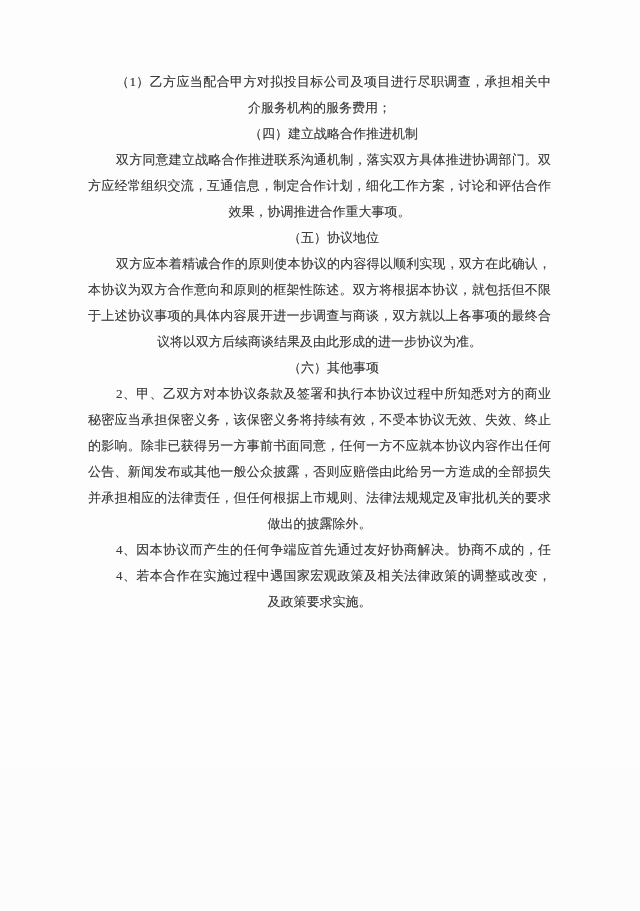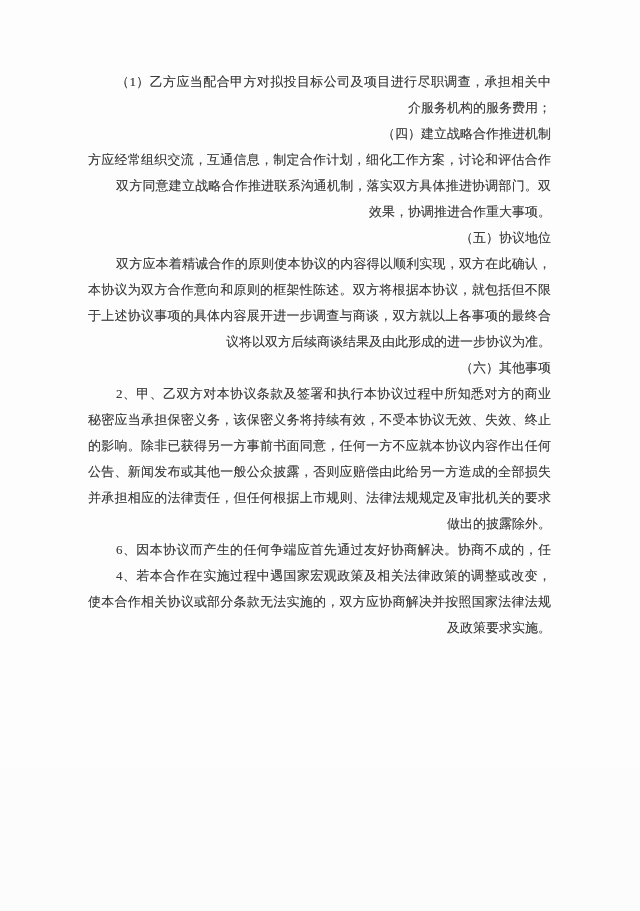--- a/index.html
+++ b/index.html
@@ -22,21 +22,21 @@
     width: 463px;
     font-size: 13px;
     line-height: 26px;
     color: #3d3d3d;
     text-shadow: 0 0 0.5px rgba(80,80,80,0.55);
   }
   .block { margin: 0; padding: 0; }
   .line {
     height: 26px;
     overflow: hidden;
-    text-align: right;
+    text-align: center;
   }
   .line.indent { text-indent: 28px; }
   .line.fill {
     text-align: justify;
     text-align-last: justify;
     text-justify: inter-character;
   }
   .page-number {
     position: absolute;
     left: 88px;
@@ -54,22 +54,22 @@
 <div class="page">
   <div class="doc">
       <div class="block paragraph">
         <div class="line indent fill">（1）乙方应当配合甲方对拟投目标公司及项目进行尽职调查，承担相关中</div>
         <div class="line">介服务机构的服务费用；</div>
       </div>
       <div class="block heading">
         <div class="line indent">（四）建立战略合作推进机制</div>
       </div>
       <div class="block paragraph">
+        <div class="line indent fill">双方同意建立战略合作推进联系沟通机制，落实双方具体推进协调部门。双</div>
         <div class="line fill">方应经常组织交流，互通信息，制定合作计划，细化工作方案，讨论和评估合作</div>
-        <div class="line indent fill">双方同意建立战略合作推进联系沟通机制，落实双方具体推进协调部门。双</div>
         <div class="line">效果，协调推进合作重大事项。</div>
       </div>
       <div class="block heading">
         <div class="line indent">（五）协议地位</div>
       </div>
       <div class="block paragraph">
         <div class="line indent fill">双方应本着精诚合作的原则使本协议的内容得以顺利实现，双方在此确认，</div>
         <div class="line fill">本协议为双方合作意向和原则的框架性陈述。双方将根据本协议，就包括但不限</div>
         <div class="line fill">于上述协议事项的具体内容展开进一步调查与商谈，双方就以上各事项的最终合</div>
         <div class="line">议将以双方后续商谈结果及由此形成的进一步协议为准。</div>
@@ -79,22 +79,21 @@
       </div>
       <div class="block paragraph">
         <div class="line indent fill">2、甲、乙双方对本协议条款及签署和执行本协议过程中所知悉对方的商业</div>
         <div class="line fill">秘密应当承担保密义务，该保密义务将持续有效，不受本协议无效、失效、终止</div>
         <div class="line fill">的影响。除非已获得另一方事前书面同意，任何一方不应就本协议内容作出任何</div>
         <div class="line fill">公告、新闻发布或其他一般公众披露，否则应赔偿由此给另一方造成的全部损失</div>
         <div class="line fill">并承担相应的法律责任，但任何根据上市规则、法律法规规定及审批机关的要求</div>
         <div class="line">做出的披露除外。</div>
       </div>
       <div class="block paragraph">
-        <div class="line indent fill">6、因本协议而产生的任何争端应首先通过友好协商解决。协商不成的，任</div>
+        <div class="line indent fill">4、因本协议而产生的任何争端应首先通过友好协商解决。协商不成的，任</div>
       </div>
       <div class="block paragraph">
         <div class="line indent fill">4、若本合作在实施过程中遇国家宏观政策及相关法律政策的调整或改变，</div>
-        <div class="line fill">使本合作相关协议或部分条款无法实施的，双方应协商解决并按照国家法律法规</div>
         <div class="line">及政策要求实施。</div>
       </div>
     </div>
   <div class="page-number">4</div>
 </div>
 
 </body></html>

